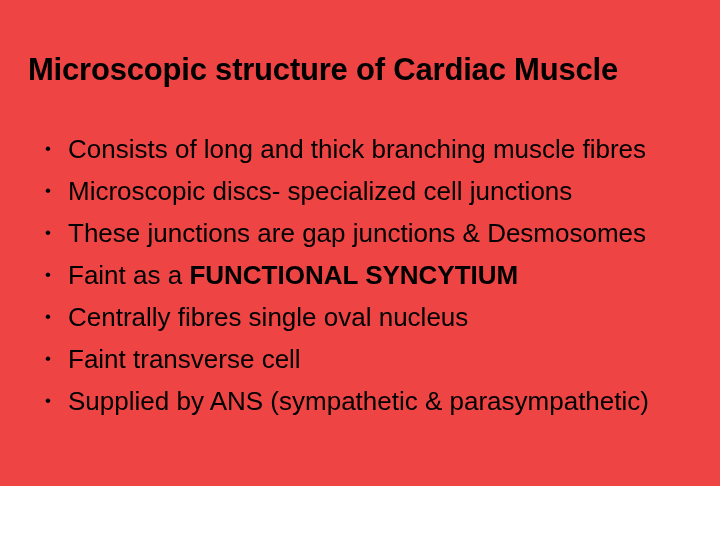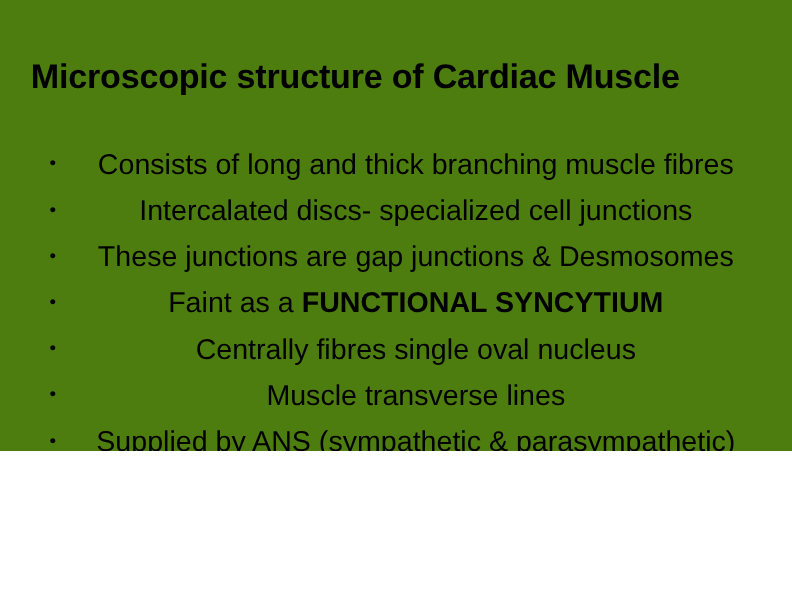--- a/index.html
+++ b/index.html
@@ -8,22 +8,22 @@
     padding: 0;
     background: #ffffff;
   }
   body {
     font-family: "Liberation Sans", sans-serif;
     color: #000000;
   }
   .slide {
     position: relative;
     width: 720px;
-    height: 410px;
-    background: #4d7c0f;
+    height: 486px;
+    background: #ef4444;
     overflow: hidden;
     box-sizing: border-box;
     text-decoration: underline;
   }
   .slide-title {
     position: absolute;
     left: 28px;
     top: 50px;
     width: 668px;
     font-size: 31px;
@@ -55,21 +55,20 @@
     left: 5px;
     top: 0;
     width: 16px;
     line-height: 42px;
     font-size: 17px;
     text-align: left;
     color: #000000;
   }
   .bullet-text {
     display: block;
-    text-align: center;
   }
   .bold-run {
     font-weight: bold;
   }
 </style>
 </head>
 <body>
 
 <div class="slide">
 
@@ -77,41 +76,41 @@
 
   <ul class="body-list">
 
     <li class="bullet-item">
       <span class="bullet-marker">•</span>
       <span class="bullet-text"><span>Consists of long and thick branching muscle fibres</span><span class="bold-run"></span></span>
     </li>
 
     <li class="bullet-item">
       <span class="bullet-marker">•</span>
-      <span class="bullet-text"><span>Intercalated discs- specialized cell junctions</span><span class="bold-run"></span></span>
+      <span class="bullet-text"><span>Microscopic discs- specialized cell junctions</span><span class="bold-run"></span></span>
     </li>
 
     <li class="bullet-item">
       <span class="bullet-marker">•</span>
       <span class="bullet-text"><span>These junctions are gap junctions &amp; Desmosomes</span><span class="bold-run"></span></span>
     </li>
 
     <li class="bullet-item">
       <span class="bullet-marker">•</span>
       <span class="bullet-text"><span>Faint as a </span><span class="bold-run">FUNCTIONAL SYNCYTIUM</span></span>
     </li>
 
     <li class="bullet-item">
       <span class="bullet-marker">•</span>
       <span class="bullet-text"><span>Centrally fibres single oval nucleus</span><span class="bold-run"></span></span>
     </li>
 
     <li class="bullet-item">
       <span class="bullet-marker">•</span>
-      <span class="bullet-text"><span>Muscle transverse lines</span><span class="bold-run"></span></span>
+      <span class="bullet-text"><span>Faint transverse cell</span><span class="bold-run"></span></span>
     </li>
 
     <li class="bullet-item">
       <span class="bullet-marker">•</span>
       <span class="bullet-text"><span>Supplied by ANS (sympathetic &amp; parasympathetic)</span><span class="bold-run"></span></span>
     </li>
 
   </ul>
 
 </div>

